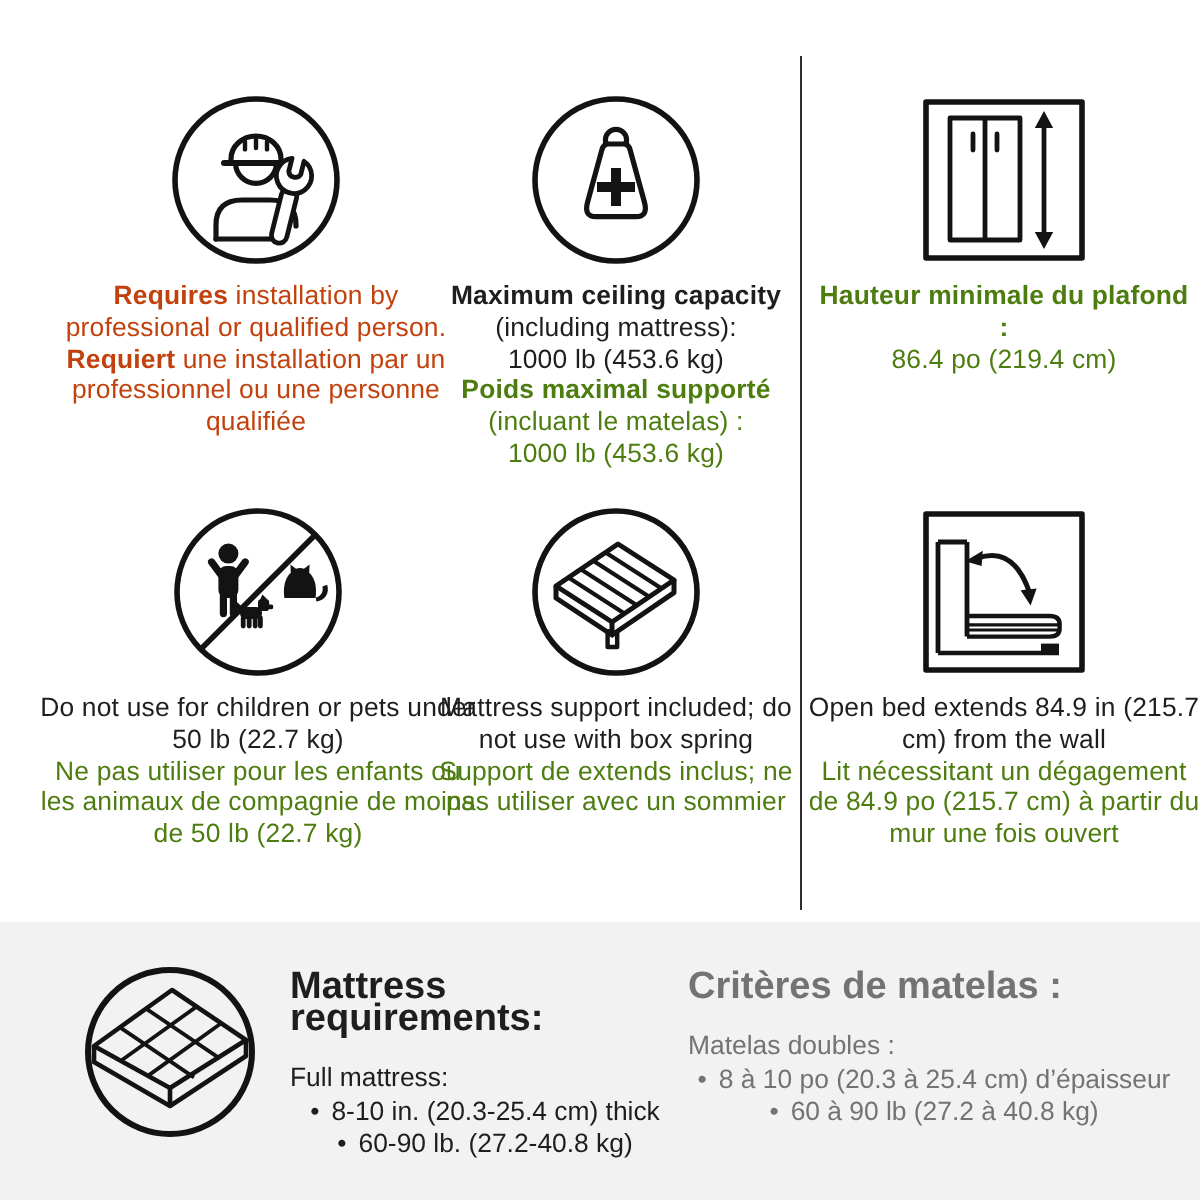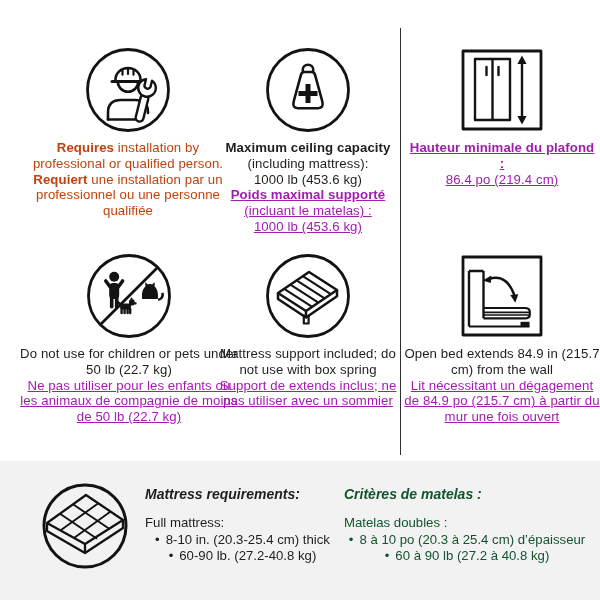--- a/index.html
+++ b/index.html
@@ -3,34 +3,34 @@
 <meta charset="utf-8">
 <style>
   html,body{margin:0;padding:0;background:#ffffff;}
   .page{position:relative;width:600px;height:600px;background:#ffffff;overflow:hidden;
         font-family:"Liberation Sans",sans-serif;color:#1e1e1e;}
   .divider-v{position:absolute;left:400px;top:28px;width:1px;height:427px;background:#2e2e2e;}
   .block{position:absolute;text-align:center;font-size:13.2px;line-height:15.8px;letter-spacing:.1px;}
   .icon-wrap{height:88px;display:flex;align-items:center;justify-content:center;margin-bottom:6px;}
   .block p{margin:0;}
   .t-red{color:#c2410c;}
-  .t-gray{color:#a21caf;text-decoration:underline;}
+  .t-gray{color:#4d7c0f;}
   strong{font-weight:bold;}
   .b1{left:22px;top:46px;width:212px;}
   .b2{left:219px;top:46px;width:178px;}
   .b3{left:406px;top:46px;width:192px;}
   .b4{left:20px;top:252px;width:218px;text-align:center;}
   .b5{left:216px;top:252px;width:184px;}
   .b6{left:404px;top:252px;width:196px;}
   .band{position:absolute;left:0;top:461px;width:600px;height:139px;background:#f2f2f2;}
   .band-icon{position:absolute;left:40px;top:20px;}
   .band-col{position:absolute;top:25px;font-size:13.2px;line-height:16px;}
   .band-col.en{left:145px;width:195px;}
-  .band-col.fr{left:344px;width:246px;color:#14532d;}
-  .band-col h3{margin:0;font-size:14px;font-weight:bold;font-style:italic;}
+  .band-col.fr{left:344px;width:246px;color:#737373;}
+  .band-col h3{margin:0;font-size:19px;font-weight:bold;}
   .band-col .sub{margin:13px 0 1px 0;}
   .band-col ul{list-style:none;margin:0;padding:0;text-align:center;}
   .band-col li::before{content:"•";margin-right:6px;}
   svg{display:block;}
 </style>
 </head>
 <body>
 
 <div class="page">
 

